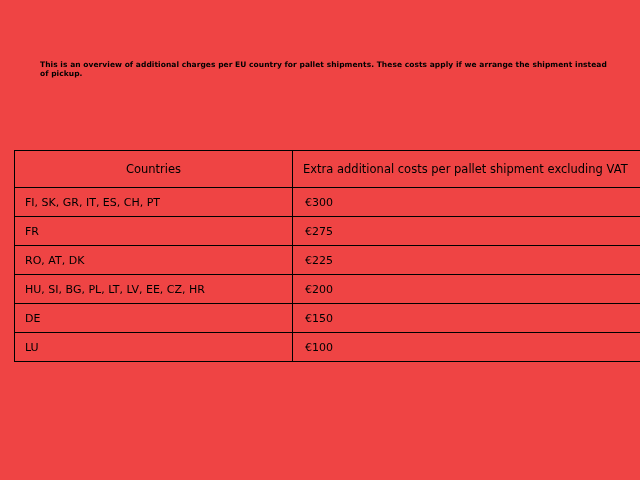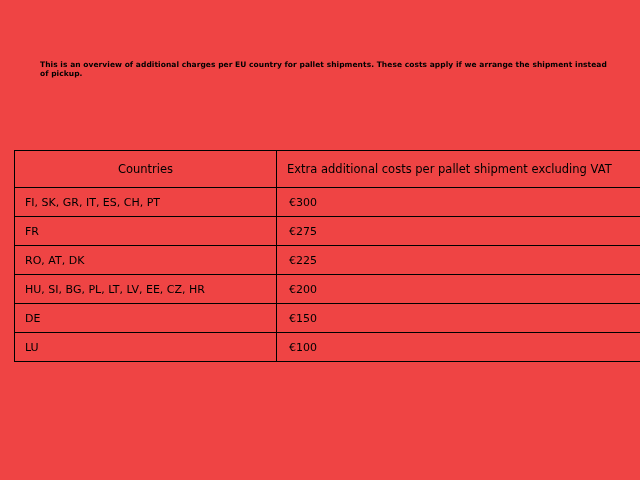--- a/index.html
+++ b/index.html
@@ -46,21 +46,21 @@
   .cost-table th {
     border: 1px solid #000000;
     font-weight: normal;
     font-size: 11px;
     color: #000000;
     vertical-align: middle;
   }
   .cost-table thead th {
     height: 36px;
     text-align: center;
-    padding: 0 2px;
+    padding: 0 10px;
     font-size: 11.5px;
     margin-top: 35px;
   }
   .cost-table thead th.col-countries {
     width: 257px;
   }
   .cost-table thead th.col-costs {
     width: 355px;
     text-align: left;
     padding-left: 10px;

